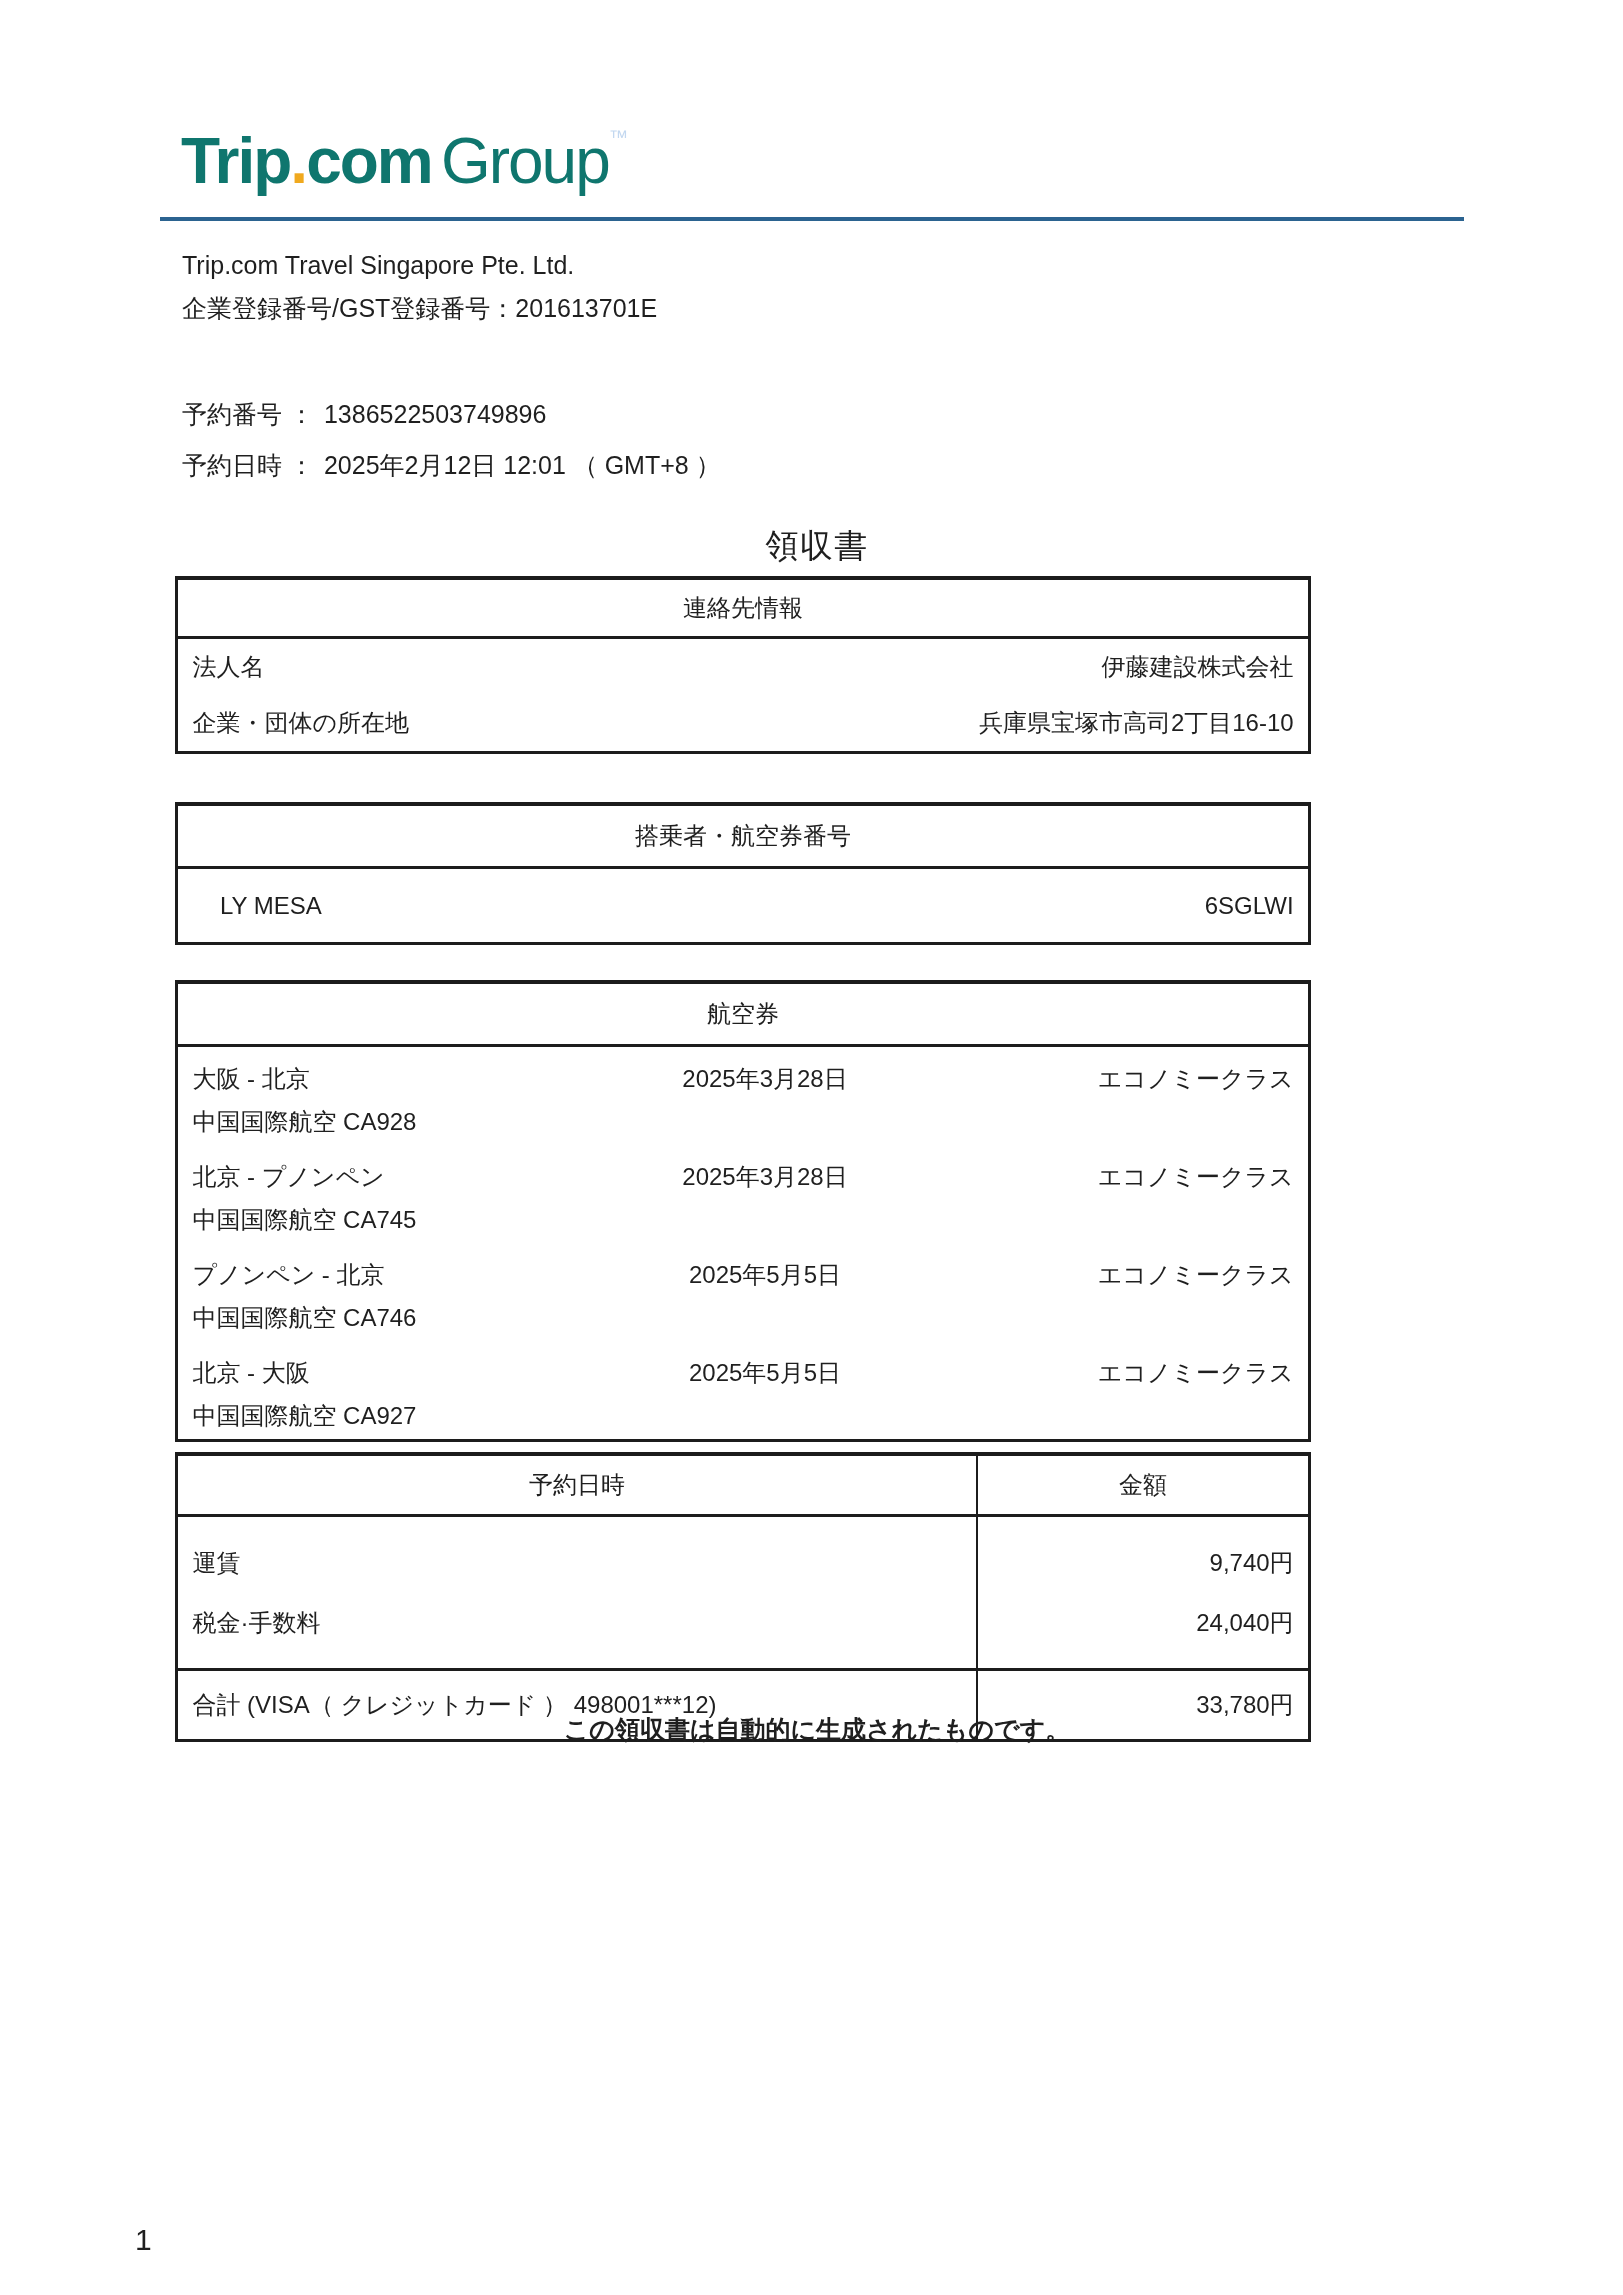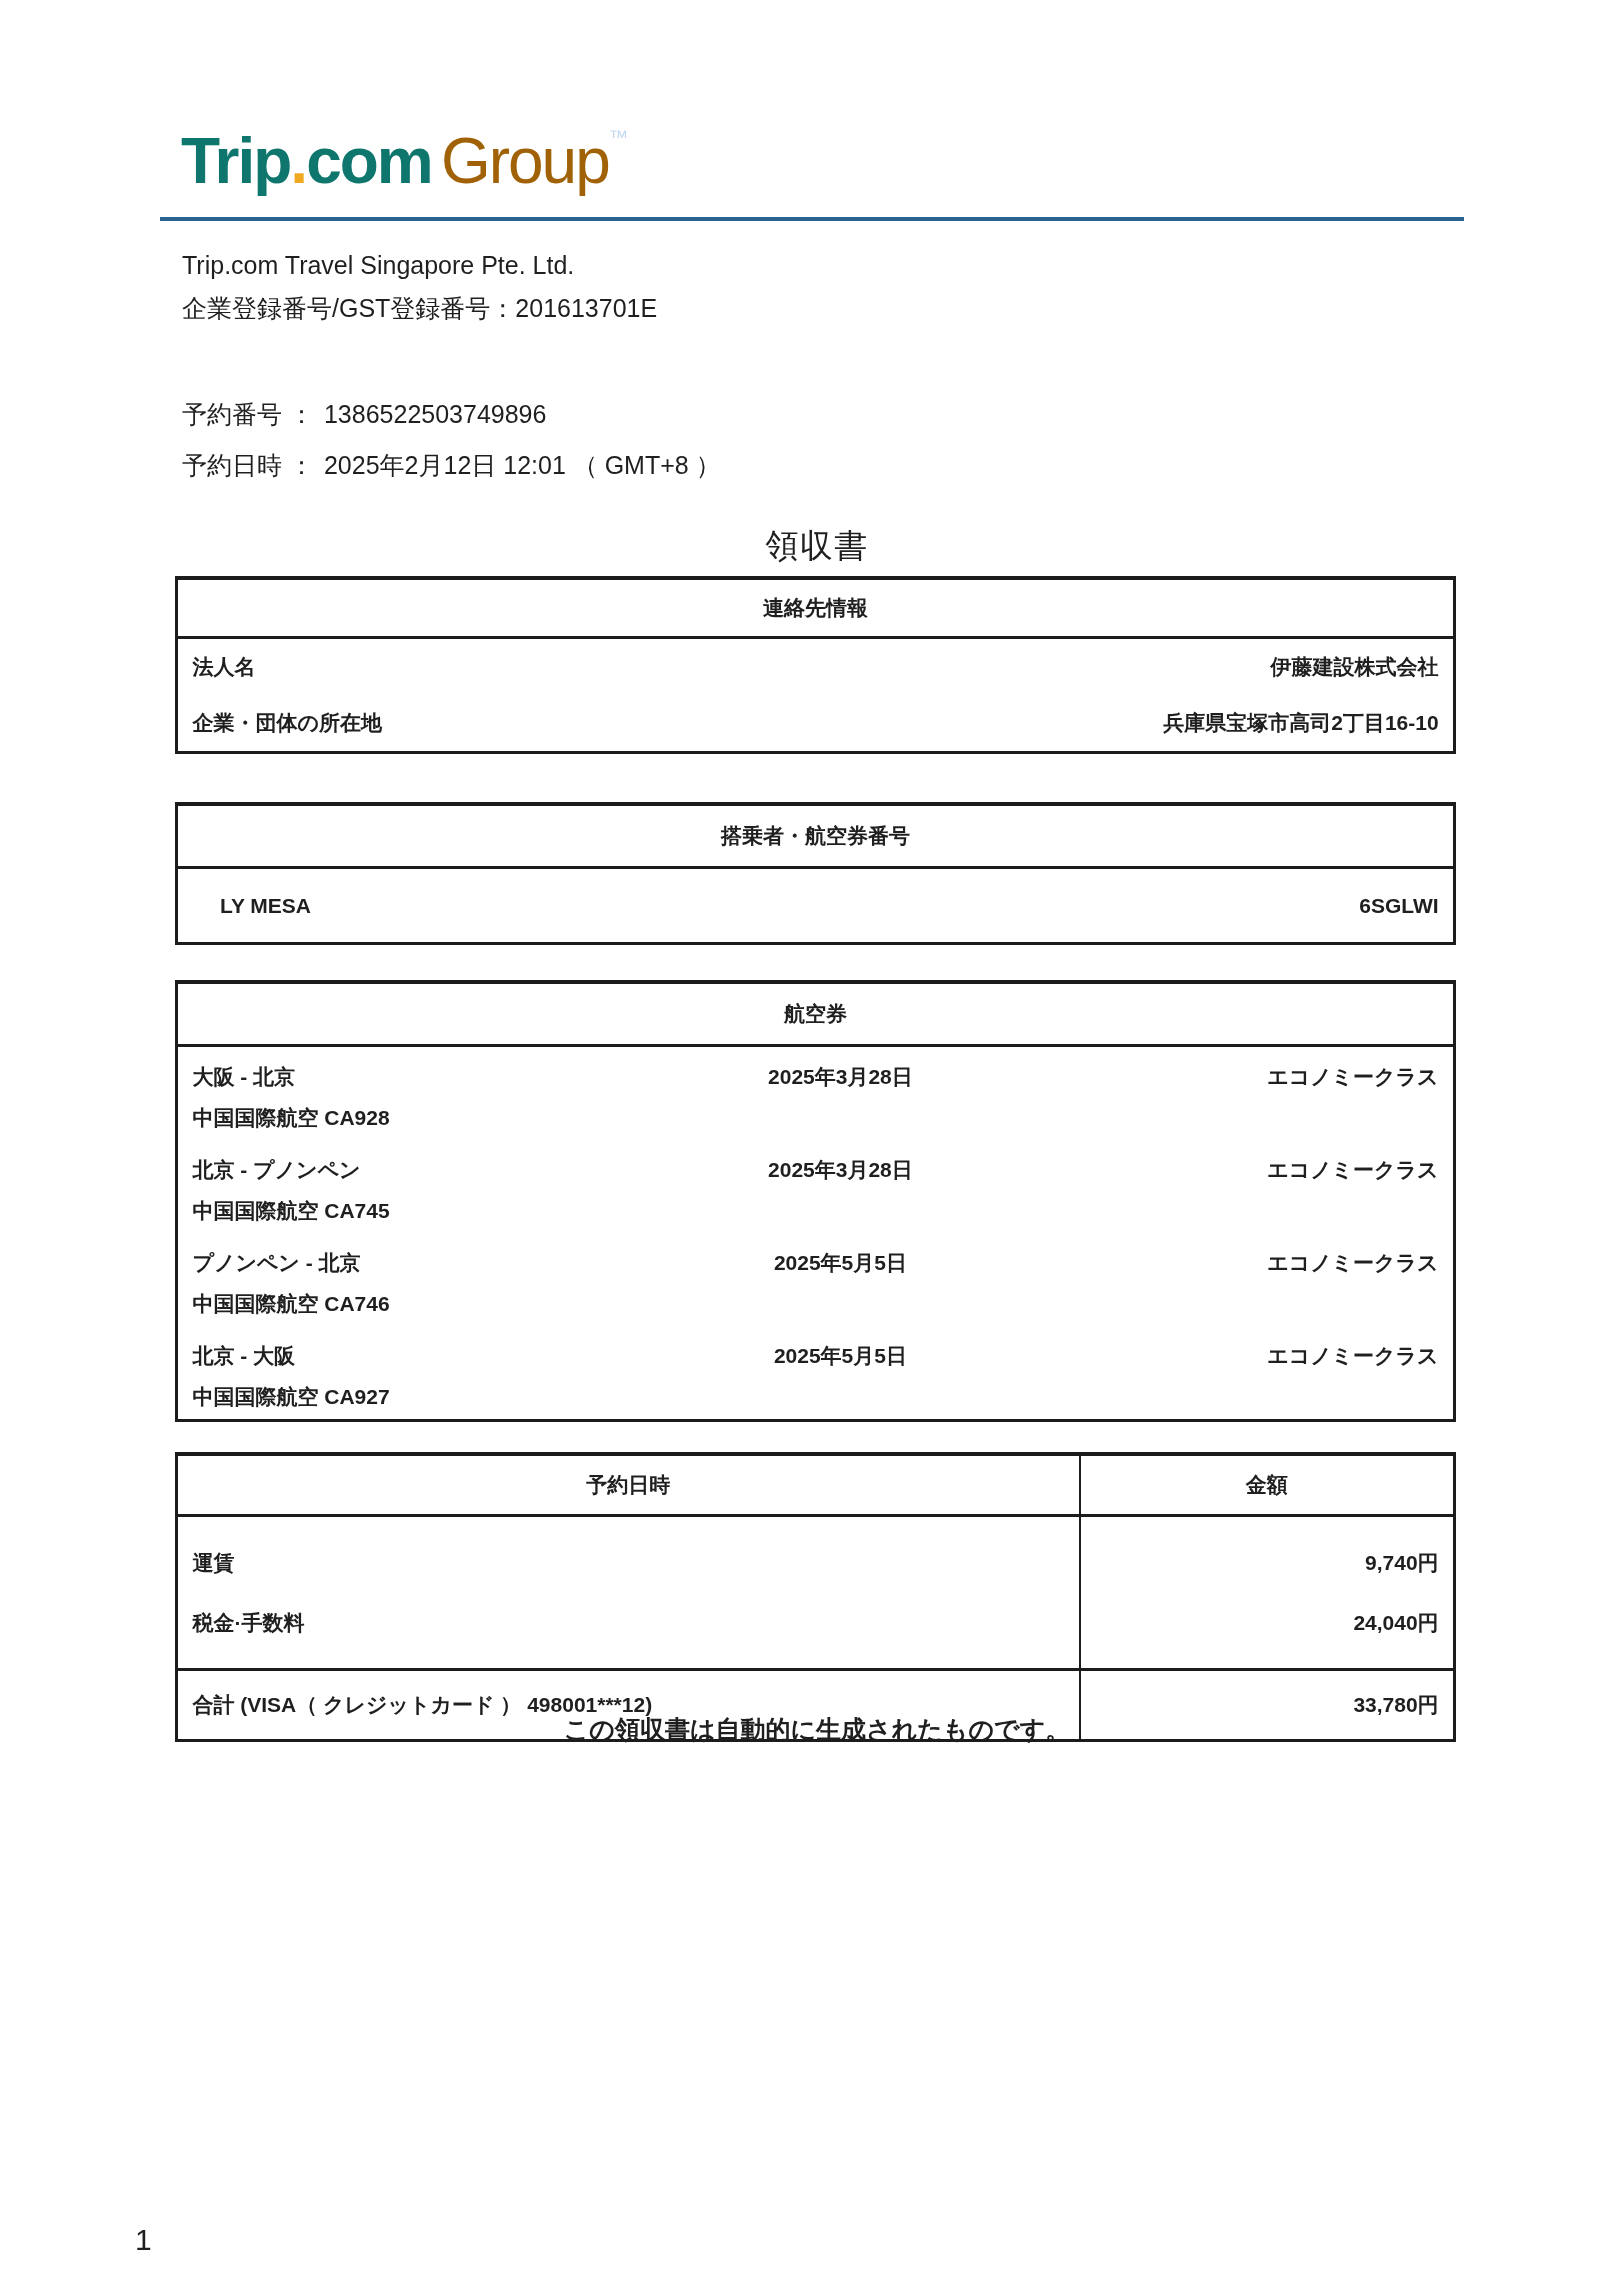--- a/index.html
+++ b/index.html
@@ -12,44 +12,44 @@
     overflow:hidden;
   }
   
   .logo {
     position:absolute; left:181px; top:126px;
     font-size:64px; font-weight:700; letter-spacing:-2px;
     white-space:nowrap; line-height:1.1;
   }
   .logo .trip, .logo .com { color:#0f766e; }
   .logo .dot { color:#F0A91E; }
-  .logo .group { color:#a16207; font-weight:400; margin-left:9.2px; }
+  .logo .group { color:#0f766e; font-weight:400; margin-left:9.2px; }
   .logo .tm { color:#C3D8F0; font-size:19.6px; font-weight:400; vertical-align:39px; letter-spacing:0; }
   
   .rule {
     position:absolute; left:160px; top:217px;
     width:1304px; height:3.9px; background:#2B6390;
   }
   
   .txt { position:absolute; left:182px; font-size:25px; line-height:1.2; white-space:nowrap; }
   .company-name { top:250px; }
   .company-reg  { top:293px; }
   .booking-no   { top:399px; }
   .booking-dt   { top:450px; }
   .label-gap { margin-right:10px; }
   
   .doc-title {
     position:absolute; left:177px; width:1280px; top:524px;
     text-align:center; font-size:33px; letter-spacing:1.3px;
   }
   
   .tbl {
-    position:absolute; left:175px; width:1281px;
+    position:absolute; left:175px; width:1136px;
     border:3.3px solid #1c1c1c; border-top-width:4.6px;
-    box-sizing:border-box; font-size:21px;font-weight:bold;
+    box-sizing:border-box; font-size:24px;
   }
   .tbl .thead {
     border-bottom:3.9px solid #1c1c1c;
     display:flex; align-items:center; justify-content:center;
     text-align:center;
   }
   .t-contact { top:576px; }
   .t-contact .thead { height:56px; }
   .kv-row { height:56px; display:flex; align-items:center; padding:0 14.4px; }
   .kv-row .k { white-space:nowrap; }

